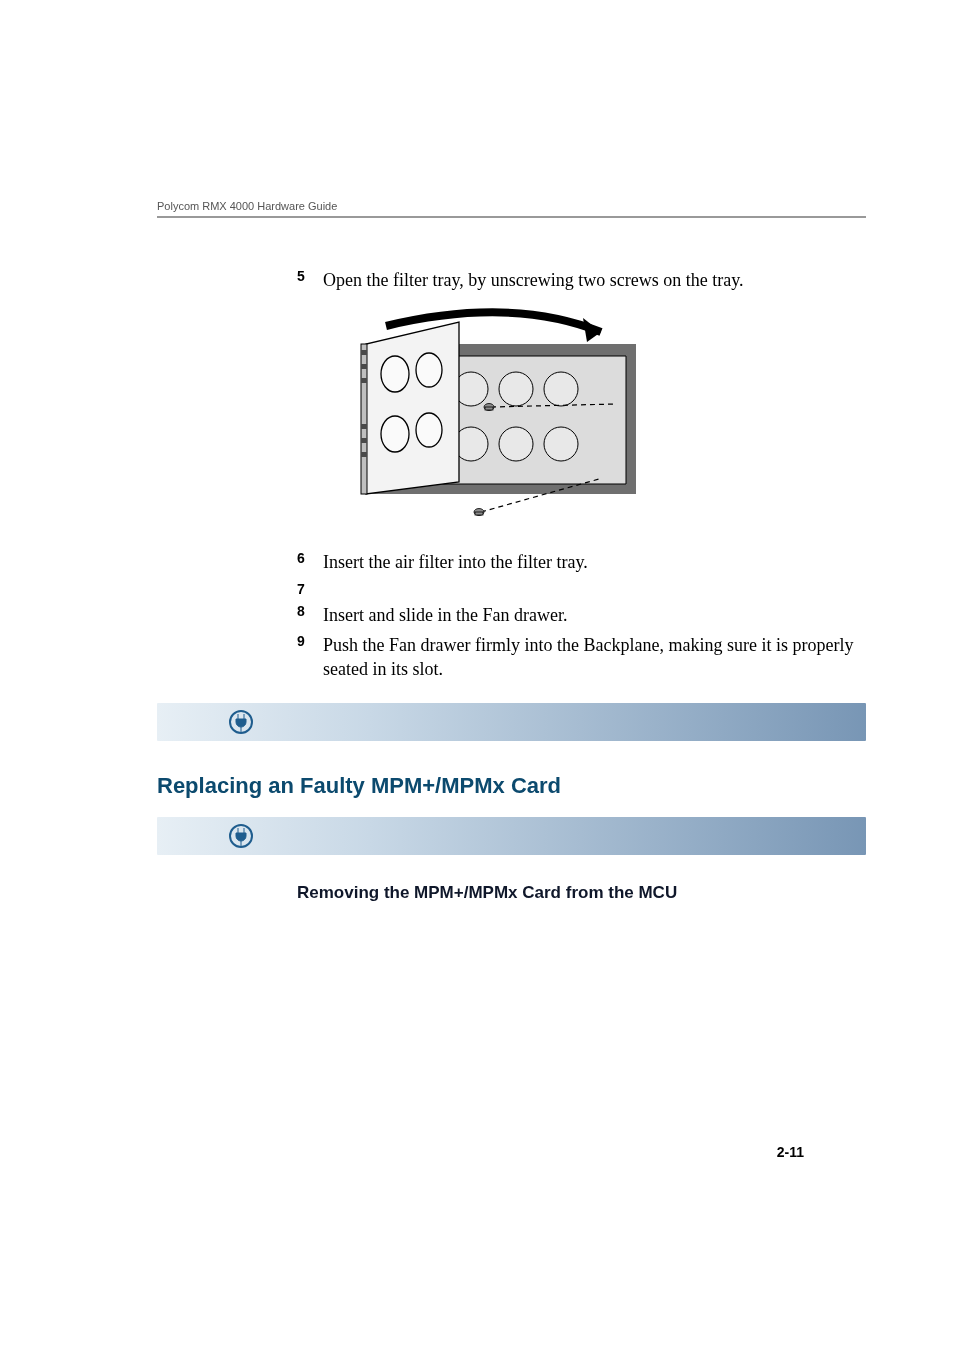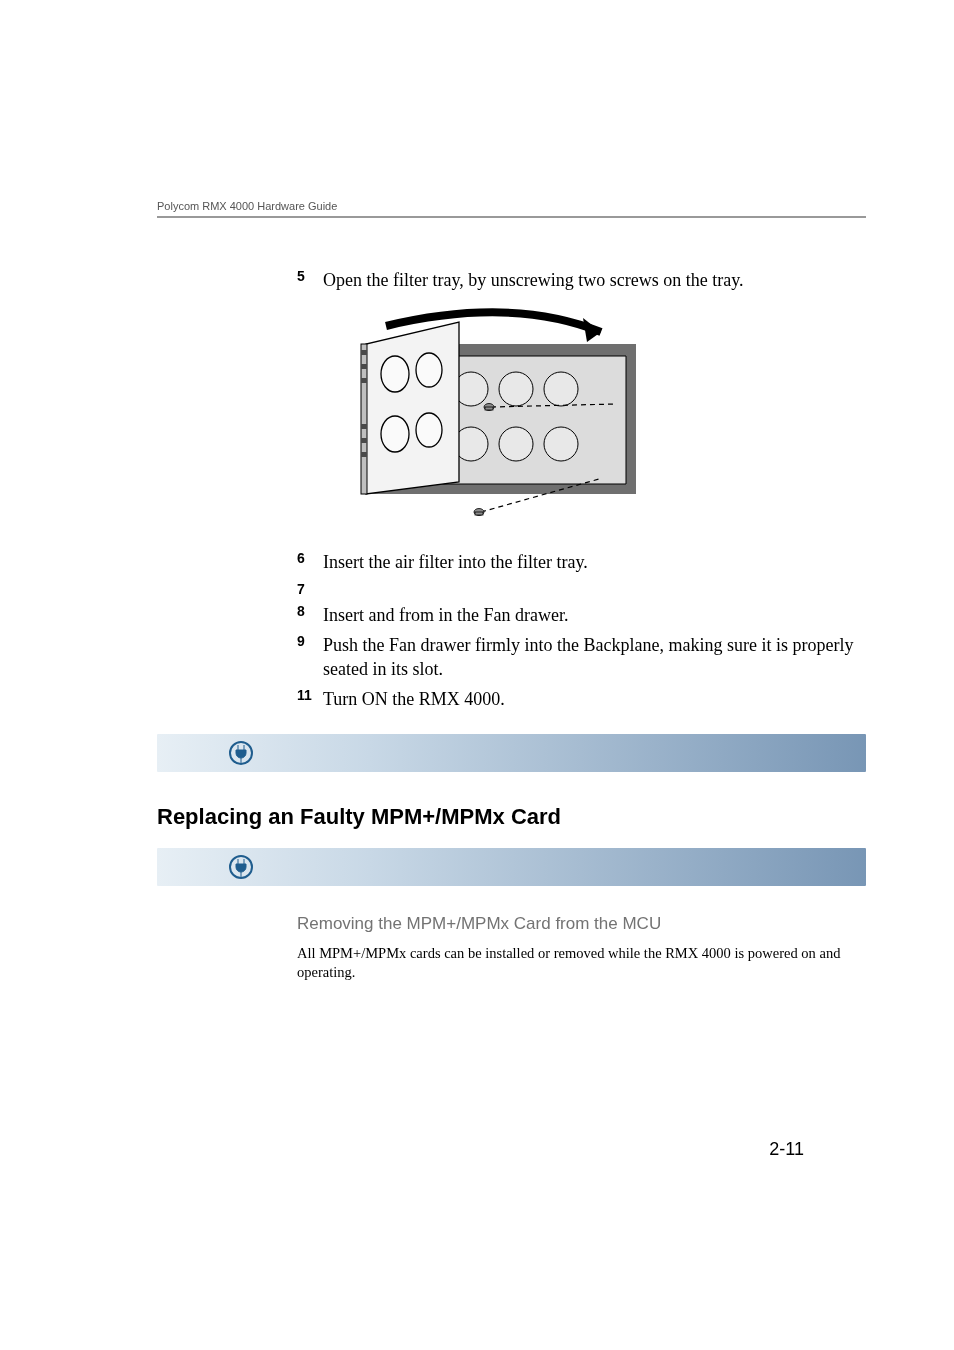--- a/index.html
+++ b/index.html
@@ -59,42 +59,42 @@
   }
   .note-bar .icon {
     width: 24px; height: 24px;
     margin-left: 72px;
   }
   .note-bar-2 { margin: 18px 0 28px 0; }
   h2.section-h2 {
     font-family: Arial, Helvetica, sans-serif;
     font-weight: bold;
     font-size: 22px;
-    color: #000000;
+    color: #0c4a6e;
     margin-bottom: 10px;
   }
   h3.section-h3 {
     font-family: Arial, Helvetica, sans-serif;
-    font-weight: normal;
+    font-weight: bold;
     font-size: 17px;
-    color: #737373;
-    margin: 0 0 10px 140px;
+    color: #0f172a;
+    margin: 0 0 23px 140px;
   }
   .body-p {
     font-size: 14.5px;
     line-height: 1.35;
     margin: 0 0 8px 140px;
   }
   .page-num {
     position: absolute;
     right: 150px;
     bottom: 190px;
     font-family: Arial, Helvetica, sans-serif;
-    font-weight: normal;
-    font-size: 18px;
+    font-weight: bold;
+    font-size: 14px;
     text-align: center;
   }
 </style>
 </head>
 <body>
 
 <div class="page">
   <div class="running-header">Polycom RMX 4000 Hardware Guide</div>
   <hr class="hr-line">
 
@@ -155,29 +155,25 @@
   <div class="step-wrap">
     <div class="step-row">
       <div class="step-num">6</div>
       <div class="step-text">Insert the air filter into the filter tray.</div>
     </div>
     <div class="step-row">
       <div class="step-num">7</div>
     </div>
     <div class="step-row">
       <div class="step-num">8</div>
-      <div class="step-text">Insert and from in the Fan drawer.</div>
+      <div class="step-text">Insert and slide in the Fan drawer.</div>
     </div>
     <div class="step-row">
       <div class="step-num">9</div>
       <div class="step-text">Push the Fan drawer firmly into the Backplane, making sure it is properly seated in its slot.</div>
-    </div>
-    <div class="step-row">
-      <div class="step-num">11</div>
-      <div class="step-text">Turn ON the RMX 4000.</div>
     </div>
   </div>
 
   <div class="note-bar">
     <svg class="icon" viewBox="0 0 24 24">
       <circle cx="12" cy="12" r="11" fill="none" stroke="#1f5d8e" stroke-width="2"></circle>
       <path d="M9 4 v5 M15 4 v5 M7 9 h10 v3 a5 5 0 0 1 -10 0 z M12 17 v5" fill="#1f5d8e" stroke="#1f5d8e" stroke-width="1"></path>
     </svg>
   </div>
 
@@ -185,17 +181,16 @@
 
   <div class="note-bar note-bar-2">
     <svg class="icon" viewBox="0 0 24 24">
       <circle cx="12" cy="12" r="11" fill="none" stroke="#1f5d8e" stroke-width="2"></circle>
       <path d="M9 4 v5 M15 4 v5 M7 9 h10 v3 a5 5 0 0 1 -10 0 z M12 17 v5" fill="#1f5d8e" stroke="#1f5d8e" stroke-width="1"></path>
     </svg>
   </div>
 
   <h3 class="section-h3">Removing the MPM+/MPMx Card from the MCU</h3>
 
-  <p class="body-p">All MPM+/MPMx cards can be installed or removed while the RMX 4000 is powered on and operating.</p>
 
 </div>
 
 <div class="page-num">2-11</div>
 
 </body></html>

